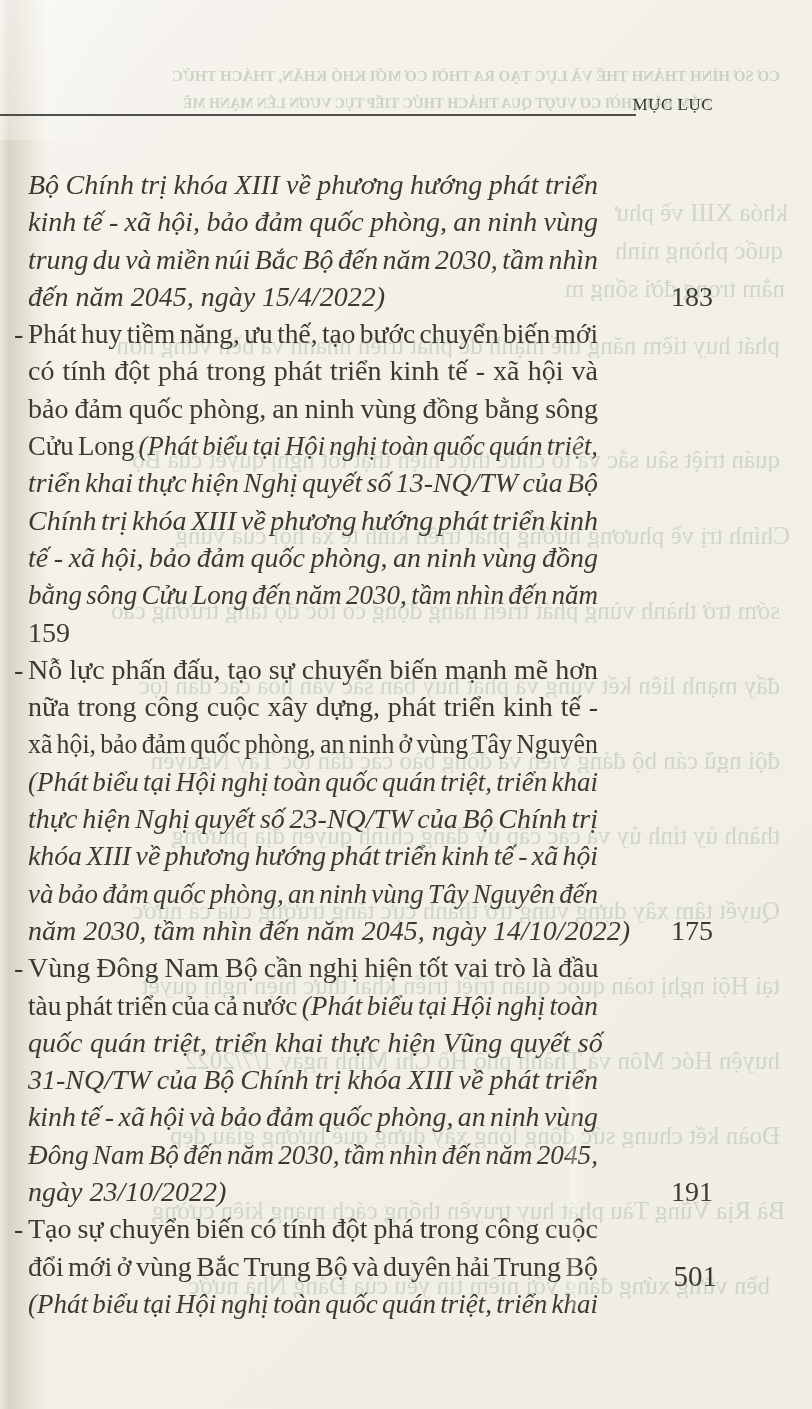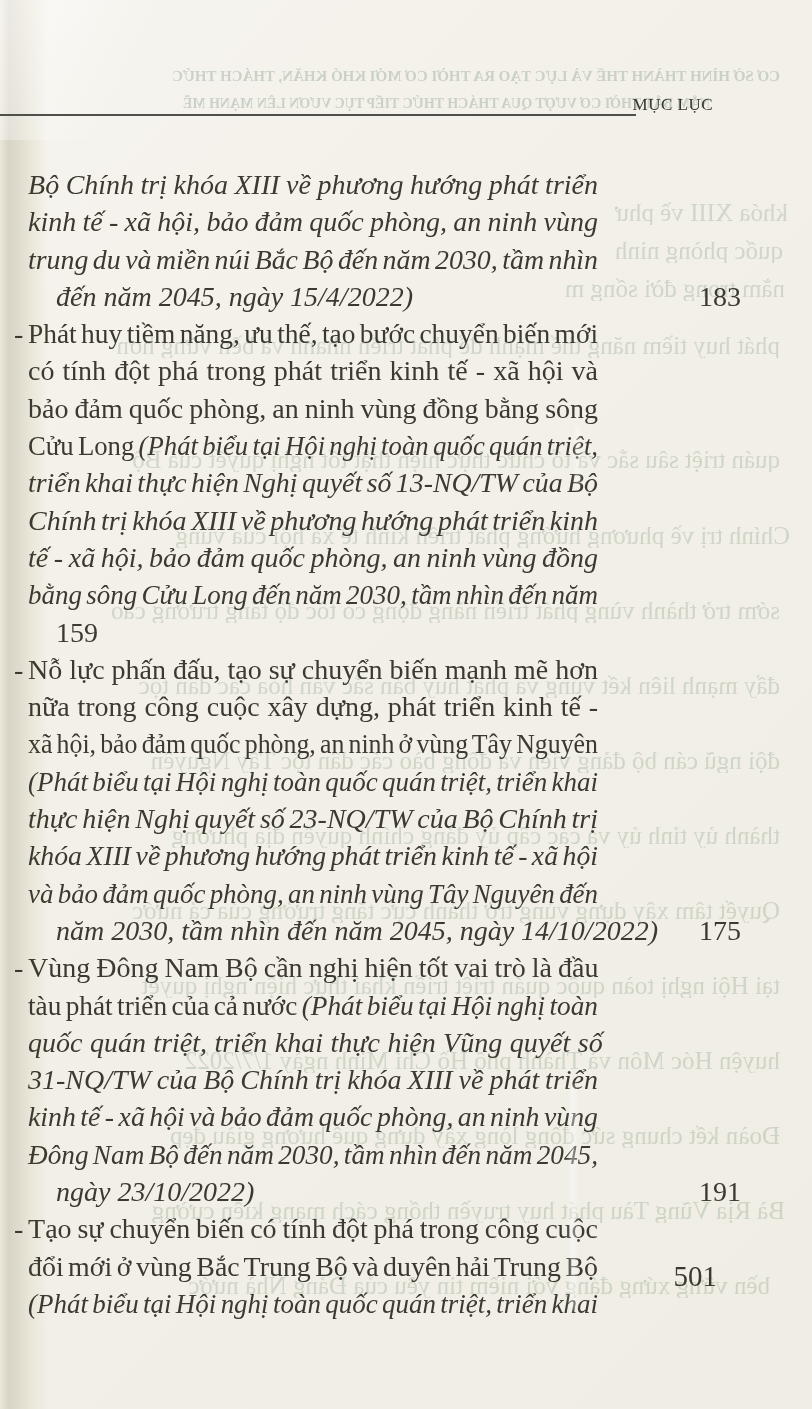--- a/index.html
+++ b/index.html
@@ -39,25 +39,25 @@
     transform:scaleX(-1);
     color:#8fa489;opacity:.33;
     filter:blur(.6px);
     font-size:25px;line-height:25px;
     white-space:nowrap;overflow:hidden;
     pointer-events:none;
   }
   .show.hdr{font-weight:bold;opacity:.42;color:#93a695;}
   
   #toc{position:absolute;left:28px;top:166px;width:685px;font-size:28px;}
-  .entry{position:relative;text-align:right;}
+  .entry{position:relative;}
   .dash{position:absolute;left:-14px;top:0;height:37.3px;line-height:37.3px;}
   .line{height:37.3px;line-height:37.3px;white-space:nowrap;}
   .line.just{width:570px;overflow:visible;}
-  .line.final{display:flex;justify-content:space-between;align-items:baseline;width:685px;margin-left:28px;}
+  .line.final{display:flex;justify-content:space-between;align-items:baseline;width:685px;}
   .it{font-style:italic;}
   .ro{font-style:normal;}
   .pgnum{font-style:normal;}
   .lt{white-space:nowrap;}
   
   .folio{position:absolute;top:1260px;right:95px;font-size:29px;color:#3b3930;}
   
   .streak{
     position:absolute;left:570px;top:1085px;width:6px;height:225px;
     background:rgba(255,255,255,.45);filter:blur(2px);pointer-events:none;

